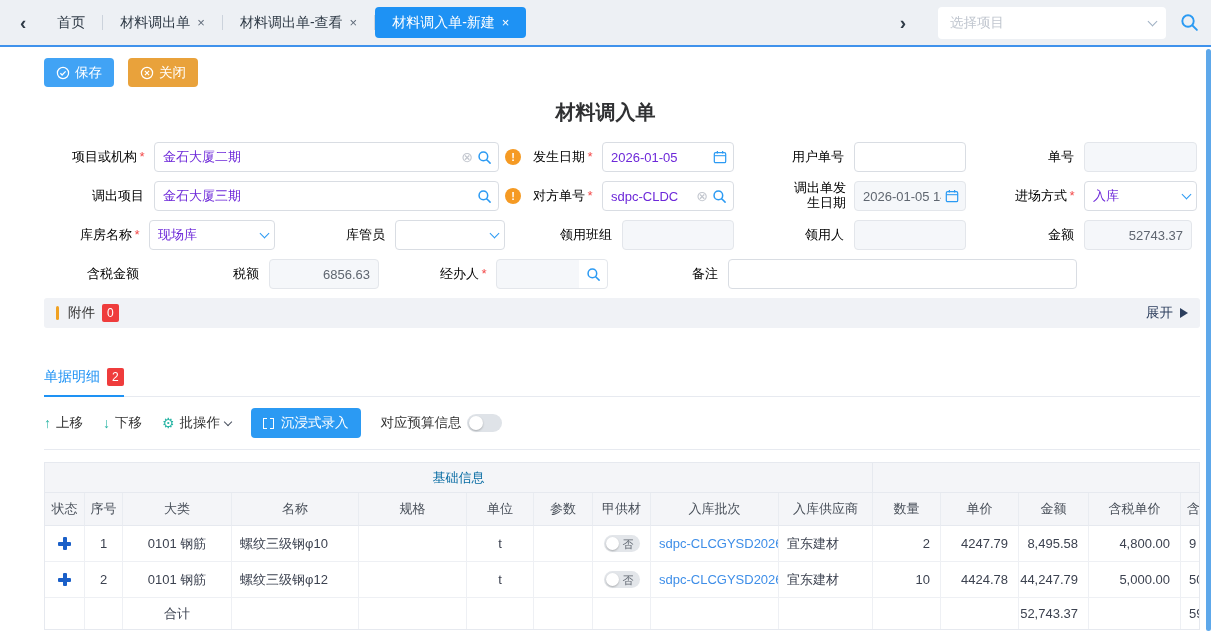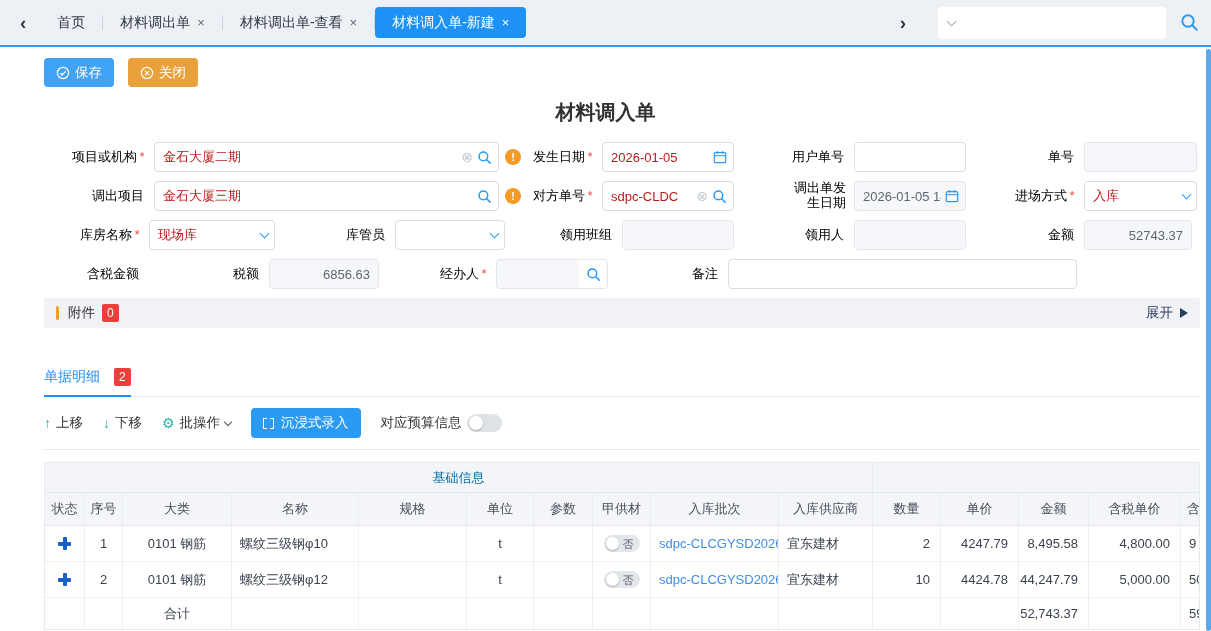--- a/index.html
+++ b/index.html
@@ -37,41 +37,41 @@
     display:inline-flex; align-items:center; gap:5px; padding:0 12px; cursor:pointer; }
   .btn.save { background:#41a3f5; }
   .btn.close { background:#e9a23b; }
   .title { width:1123px; text-align:center; font-size:20px; font-weight:bold; color:#303133; margin:12px 0 16px; }
   
   .frow { display:flex; align-items:center; height:30px; margin-bottom:9px; font-size:13px; }
   .lbl { color:#000000; text-align:right; padding-right:10px; flex:none; line-height:1.15; }
   .req::after { content:"*"; color:#f34a4a; margin-left:2px; }
   .ctl { position:relative; height:30px; flex:none; }
   .ctl input { width:100%; height:100%; border:1px solid #d9dde3; border-radius:4px; padding:0 8px;
-    font:inherit; font-size:13px; color:#b91c1c; outline:none; background:#fff; }
+    font:inherit; font-size:13px; color:#6d28d9; outline:none; background:#fff; }
   .ctl.dis input { background:#f5f7fa; border-color:#e3e6eb; color:#5f6670; }
   .ctl.num input { text-align:right; }
   .sfx { position:absolute; right:7px; top:0; bottom:0; display:flex; align-items:center; gap:4px; }
   .clear { color:#c3c7cf; font-size:14px; line-height:1; cursor:pointer; }
   .sfxbox { position:absolute; right:1px; top:1px; bottom:1px; width:28px; background:#fff;
     border-radius:0 4px 4px 0; display:flex; align-items:center; justify-content:center; }
   .info { width:16px; height:16px; border-radius:50%; background:#f59a23; color:#fff; font-size:11px;
     font-weight:bold; display:inline-flex; align-items:center; justify-content:center; margin-left:6px; flex:none; font-style:normal; }
   .cal { color:#2b9af3; display:inline-flex; }
   .wrap2 { width:64px; margin-left:56px; padding-right:8px; }
   
   .attach { margin-top:6px; width:1156px; height:30px; background:#f0f2f6; border-radius:3px;
     display:flex; align-items:center; padding:0 12px; font-size:13.5px; color:#333; }
   .obar { width:3px; height:14px; background:#f0a122; border-radius:2px; margin-right:9px; }
   .badge { background:#ef3c3c; color:#fff; font-size:12px; line-height:1; padding:3px 5px; border-radius:2px; margin-left:7px; }
   .expand { margin-left:auto; color:#2c3e5d; display:flex; align-items:center; gap:7px; cursor:pointer; }
   .tri { width:0; height:0; border-left:8px solid #2c3e5d; border-top:5px solid transparent; border-bottom:5px solid transparent; }
   
   .dtabwrap { margin-top:16px; width:1156px; border-bottom:1px solid #e7eaf0; }
-  .dtab { display:inline-flex; align-items:center; gap:7px; color:#1e92f4; font-size:14px;
+  .dtab { display:inline-flex; align-items:center; color:#1e92f4; font-size:14px;
     padding-bottom:9px; border-bottom:2px solid #1e92f4; margin-bottom:-1px; cursor:pointer;margin-top:24px; }
   
   .tbar { display:flex; align-items:center; gap:20px; margin-top:11px; padding-bottom:11px;
     width:1156px; border-bottom:1px solid #e7eaf0; font-size:13.5px; color:#333; }
   .tl { display:inline-flex; align-items:center; gap:5px; cursor:pointer; }
   .teal { color:#2ab5a5; font-size:14px; }
   .immers { background:#2b9af3; color:#fff; border:none; border-radius:4px; height:30px; padding:0 12px;
     display:inline-flex; align-items:center; gap:7px; font:inherit; font-size:13.5px; cursor:pointer; }
   .scan { width:11px; height:11px; position:relative; display:inline-block; }
   .scan::before { content:""; position:absolute; left:0; top:0; bottom:0; width:3px;
@@ -128,20 +128,21 @@
     </div>
     <span class="tbdiv"></span>
     <div class="tb active">
       <span>材料调入单-新建</span>
       <span class="x">×</span>
     </div>
   </div>
   <span class="spacer"></span>
   <span class="navchev fwd">›</span>
   <div class="proj-select">
+    <input placeholder="选择项目" style="">
     <span class="chev gray"></span>
   </div>
   <span class="qicon">
     <svg width="19" height="19" viewBox="0 0 18 18">
         <circle cx="7.6" cy="7.6" r="5.4" fill="none" stroke="currentColor" stroke-width="1.8"></circle>
         <line x1="11.8" y1="11.8" x2="16" y2="16" stroke="currentColor" stroke-width="1.8" stroke-linecap="round"></line>
       </svg>
   </span>
 </div>
 

